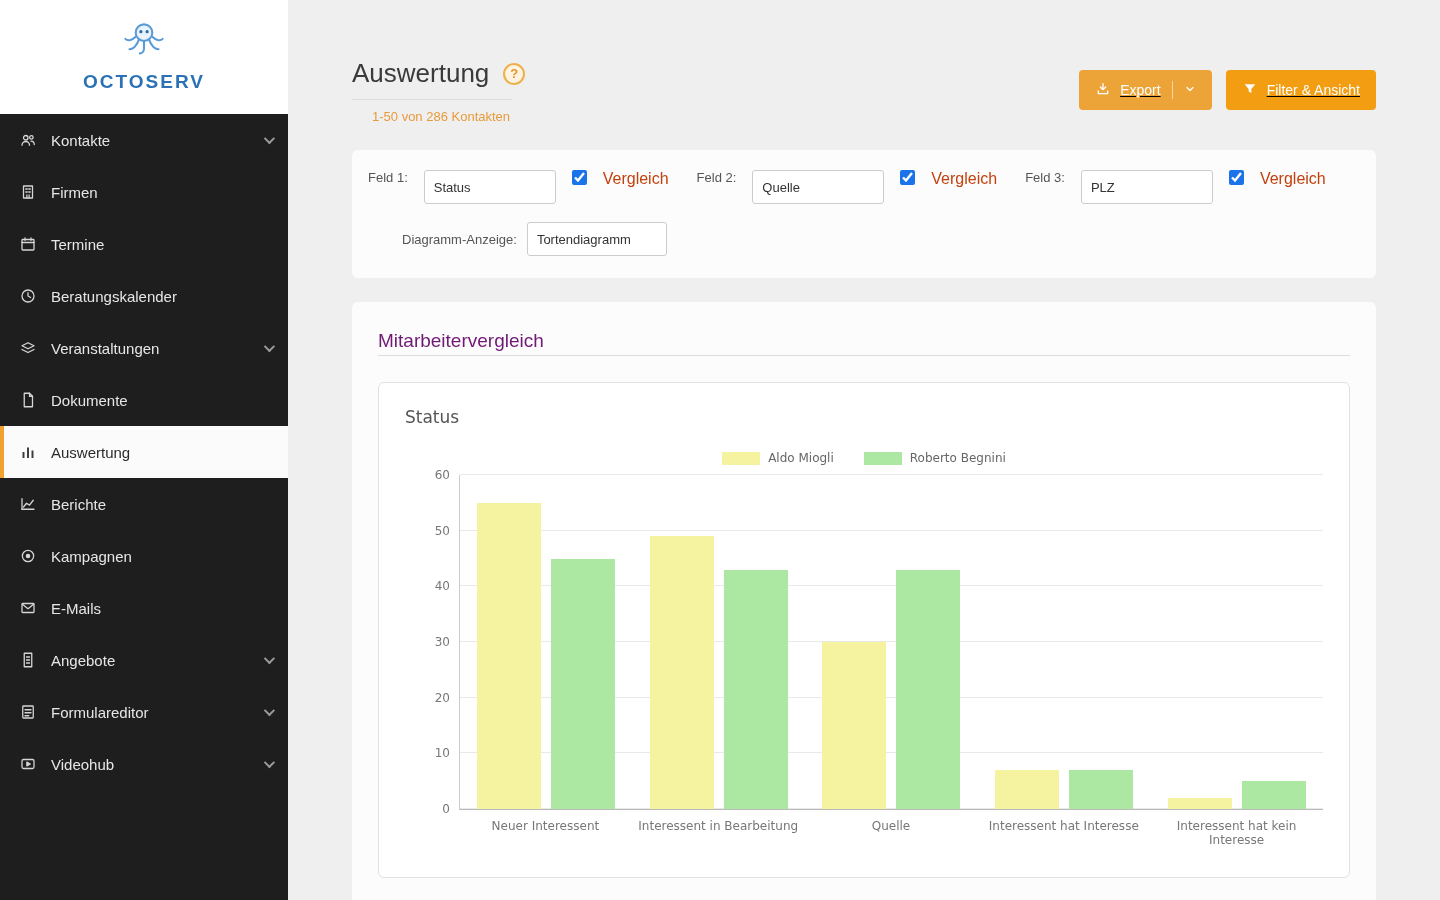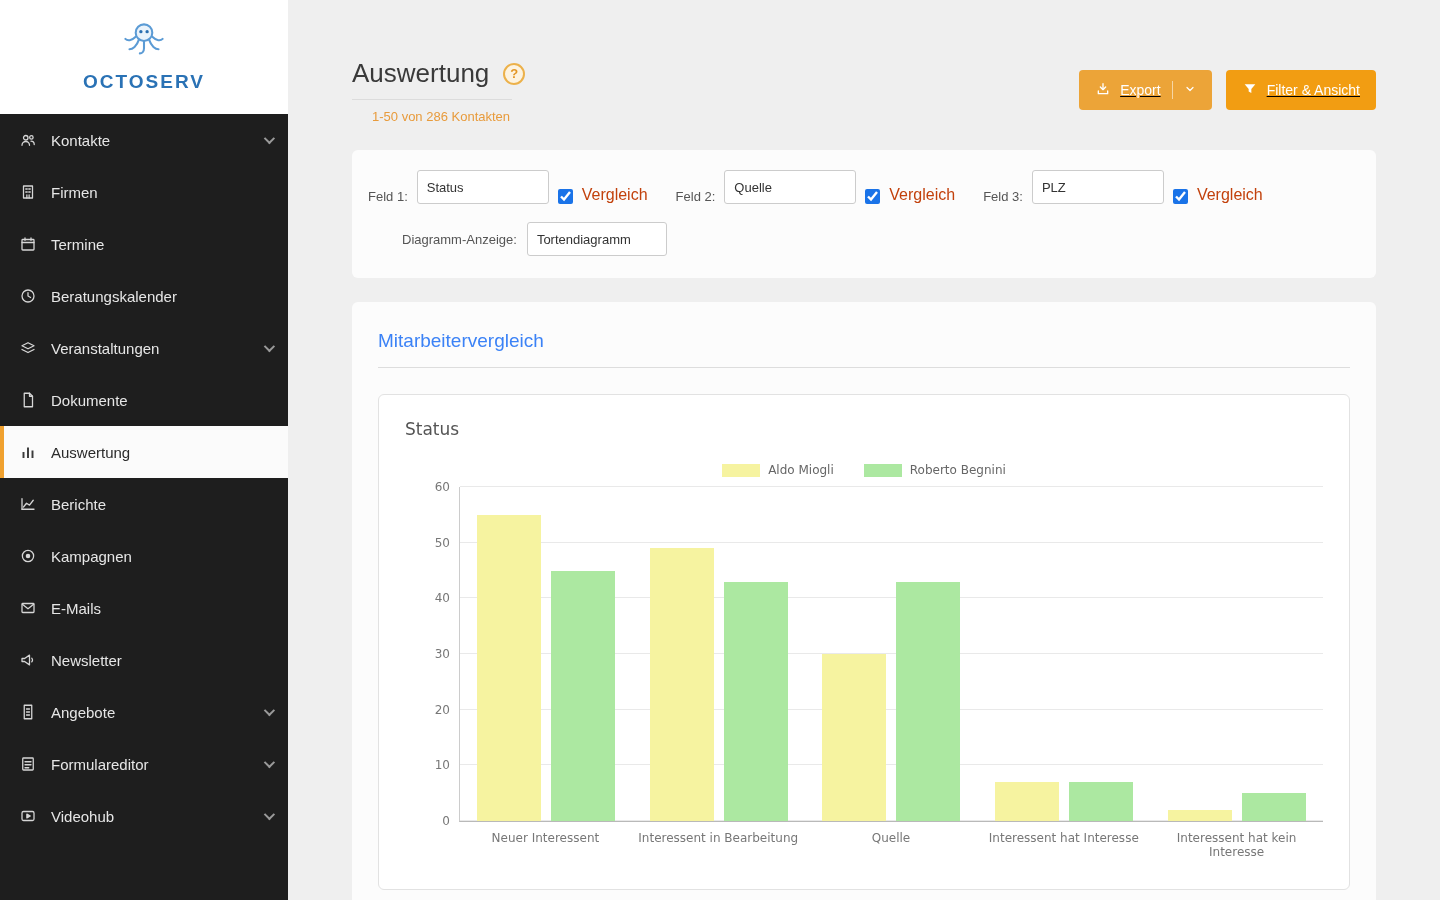--- a/index.html
+++ b/index.html
@@ -35,30 +35,30 @@
   .btn svg { width:16px; height:16px; }
   .btn-export { background:#eca438; }
   .btn-filter { background:#f29d12; }
   .btn-divider { width:1px; height:18px; background:rgba(255,255,255,.55); margin:0 2px; }
 
   
   .card { background:#fcfcfc; border-radius:6px; }
   .filter-card { margin-top:26px; padding:20px 16px 22px 16px; }
   .filter-row { display:flex; align-items:center; gap:10px; }
   .filter-row + .filter-row { margin-top:18px;margin-left:34px; }
-  .field-group { display:flex; align-items:flex-end; gap:9px; margin-right:18px; }
+  .field-group { display:flex; align-items:flex-start; gap:16px; margin-right:18px; }
   .flabel { color:#555; font-size:13px; white-space:nowrap; }
   .finput { width:132px; height:34px; border:1px solid #ccc; border-radius:3px; padding:0 9px; font-size:13px; color:#333;
             font-family:inherit; background:#fff; }
   .fcheck { width:15px; height:15px; accent-color:#1a73e8; cursor:pointer; }
   .clabel { color:#c2410c; font-size:16px; }
   .dinput { width:140px; }
 
   .chart-card { margin-top:24px; padding:28px 26px; min-height:660px; }
-  .chart-card h2 { font-size:19px; font-weight:500; color:#3b82f6; padding-bottom:15px; border-bottom:1px solid #ddd; }
+  .chart-card h2 { font-size:19px; font-weight:500; color:#701a75; padding-bottom:3px; border-bottom:1px solid #ddd; }
   .chart-box { margin-top:26px; border:1px solid #e2e2e2; border-radius:6px; padding:24px 26px 30px 26px; background:#fff; }
   .chart-box h3 { font-family:"DejaVu Sans", sans-serif; font-size:17px; font-weight:500; color:#555; margin-bottom:24px; }
   .chart-legend { display:flex; justify-content:center; gap:30px; margin-bottom:10px; }
   .legend-item { display:flex; align-items:center; gap:8px; }
   .legend-swatch { width:38px; height:13px; display:inline-block; }
   .legend-label { font-family:"DejaVu Sans", sans-serif; font-size:12px; color:#666; }
 
   .plot { position:relative; height:335px; margin-left:54px; border-left:1px solid #ccc; border-bottom:1px solid #b9b9b9; }
   .gridline { position:absolute; left:0; right:0; height:0; border-top:1px solid #e9e9e9; }
   .ytick { position:absolute; left:-46px; width:36px; text-align:right; font-family:"DejaVu Sans", sans-serif;
@@ -188,29 +188,20 @@
           <span class="nav-label">Kampagnen</span>
         </div>
         <div class="nav-item">
           <span class="nav-icon">
             <svg viewBox="0 0 24 24" fill="none" stroke="currentColor" stroke-width="1.7" stroke-linecap="round" stroke-linejoin="round">
               <rect x="4" y="6" width="16" height="12" rx="1"></rect>
               <polyline points="4.5 7 12 13 19.5 7"></polyline>
             </svg>
           </span>
           <span class="nav-label">E-Mails</span>
-        </div>
-        <div class="nav-item">
-          <span class="nav-icon">
-            <svg viewBox="0 0 24 24" fill="none" stroke="currentColor" stroke-width="1.7" stroke-linecap="round" stroke-linejoin="round">
-              <path d="M4 10v4h3.5l6.5 4.5v-13L7.5 10z"></path>
-              <path d="M17 9.5a4 4 0 0 1 0 5"></path>
-            </svg>
-          </span>
-          <span class="nav-label">Newsletter</span>
         </div>
         <div class="nav-item">
           <span class="nav-icon">
             <svg viewBox="0 0 24 24" fill="none" stroke="currentColor" stroke-width="1.7" stroke-linecap="round" stroke-linejoin="round">
               <path d="M7 3h10v18H7z"></path>
               <line x1="10" y1="8" x2="14" y2="8"></line>
               <line x1="10" y1="12" x2="14" y2="12"></line>
               <line x1="10" y1="16" x2="14" y2="16"></line>
             </svg>
           </span>

